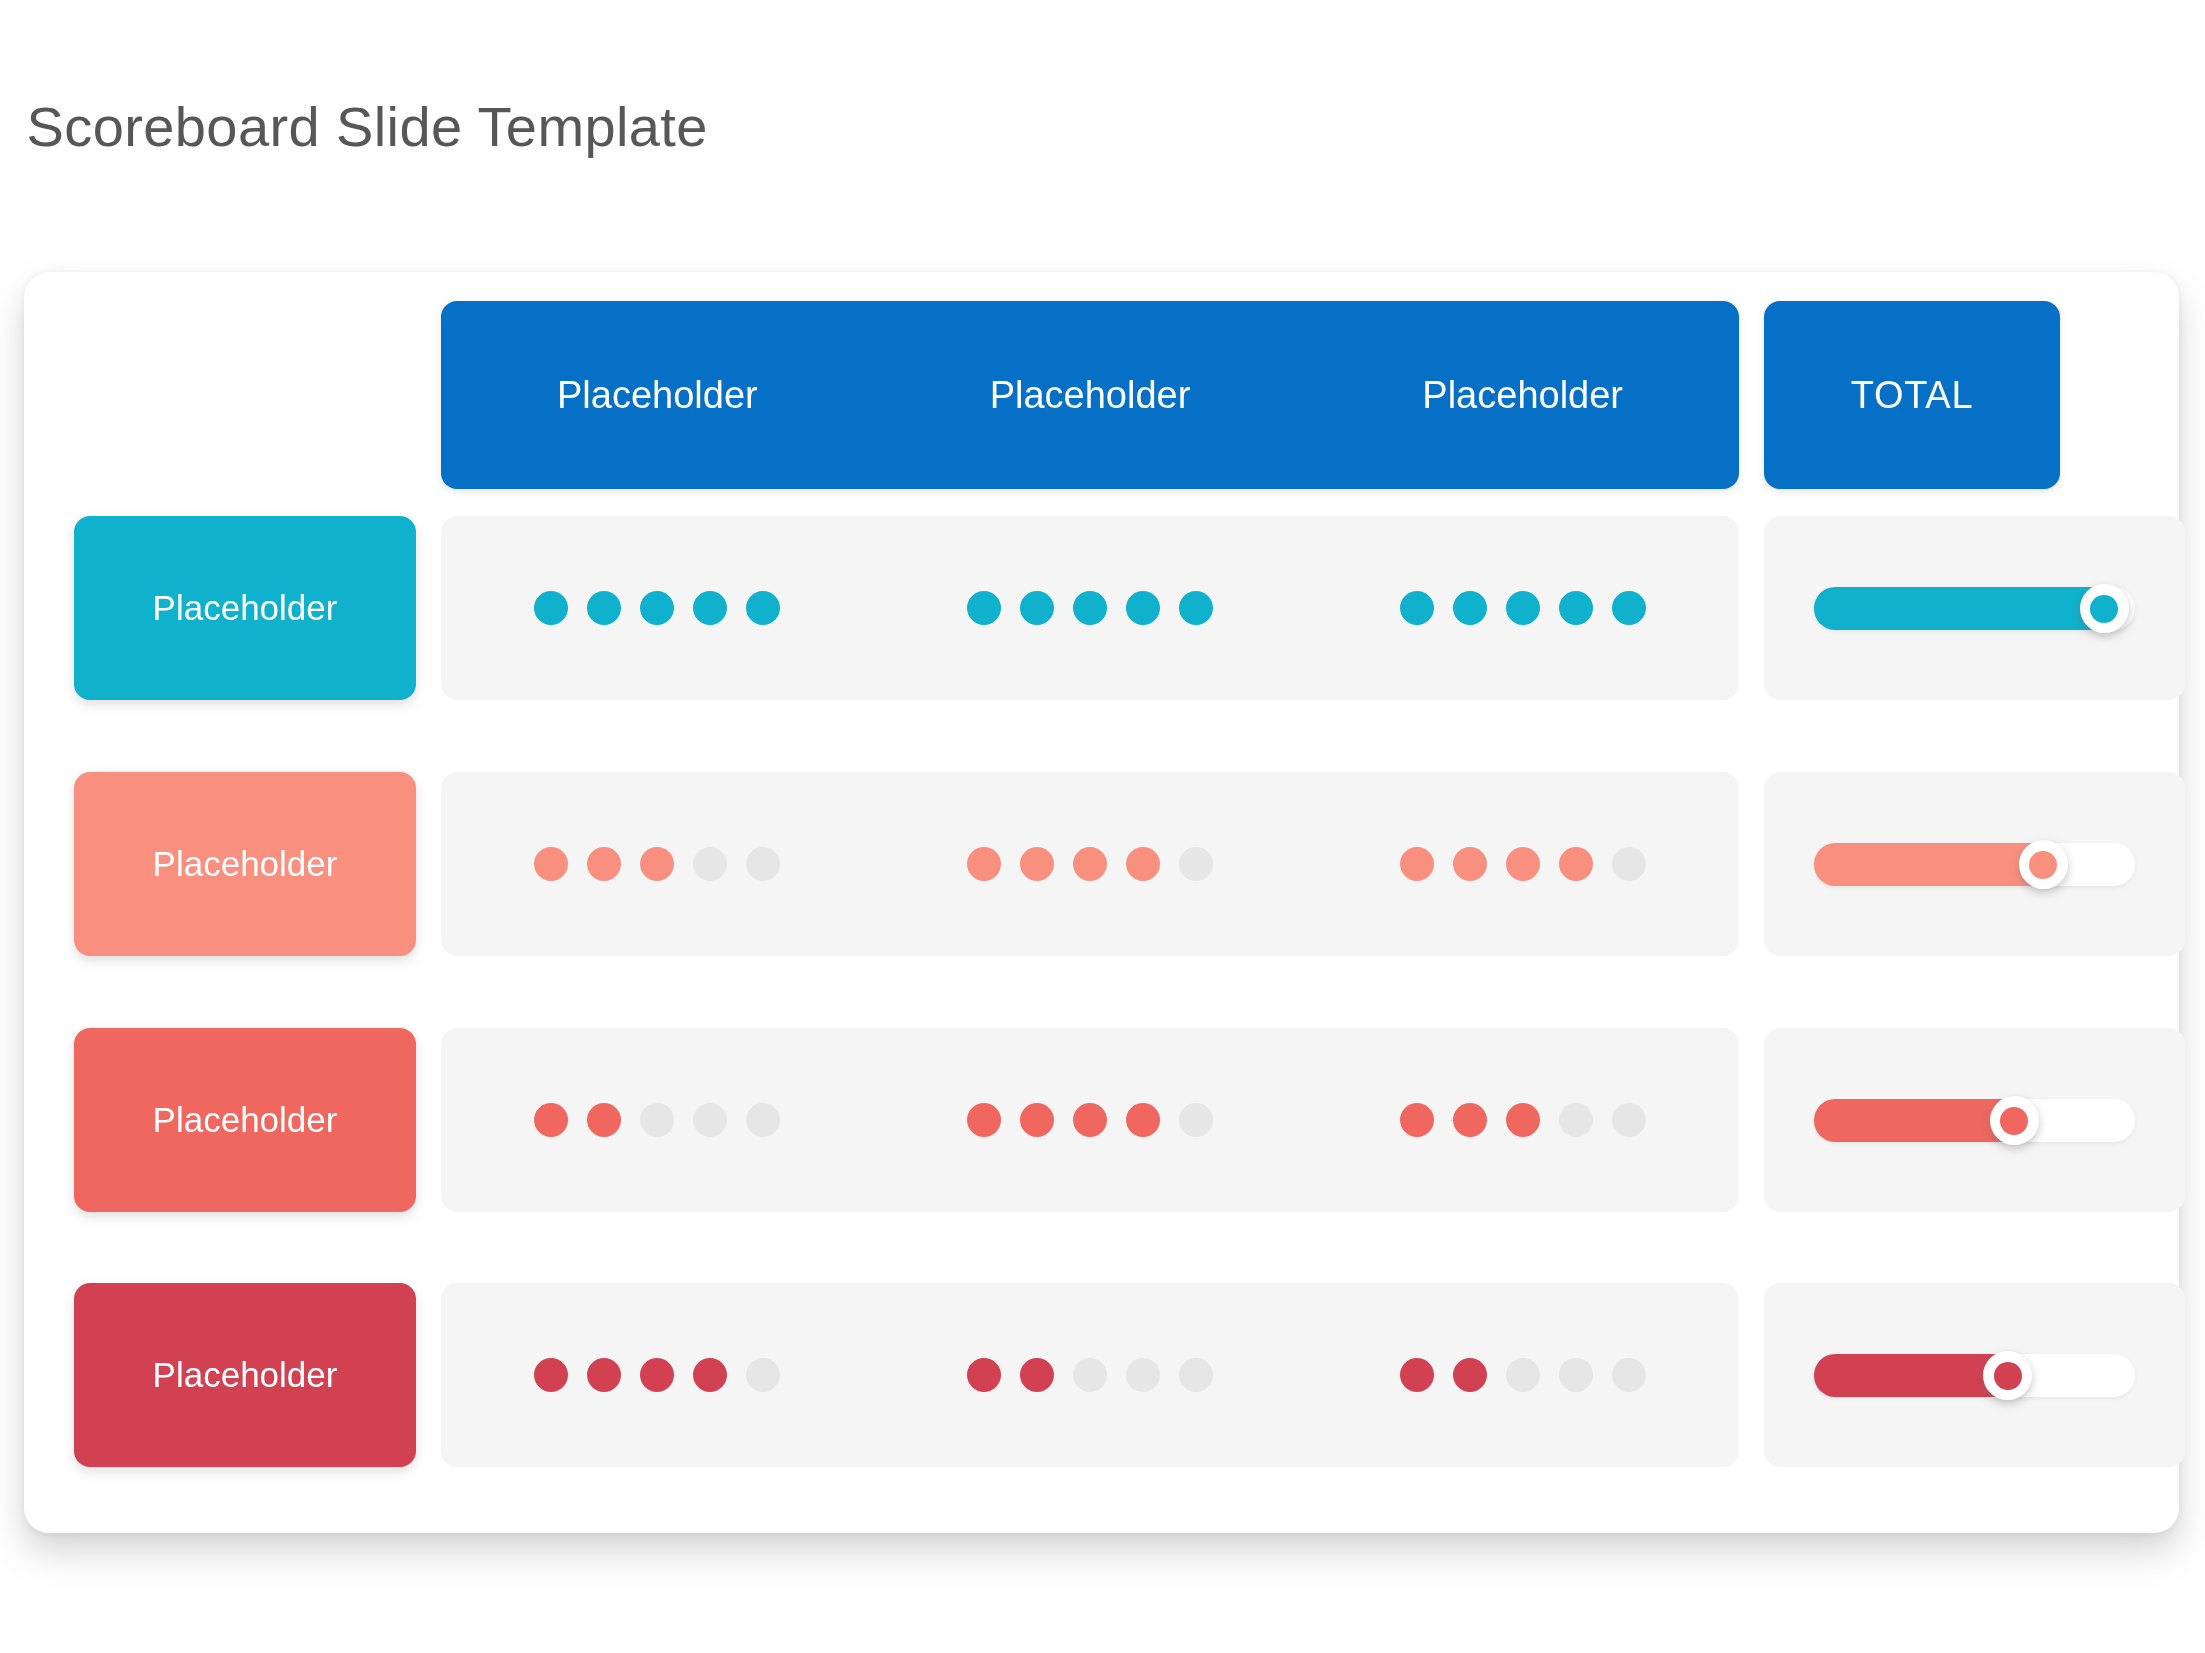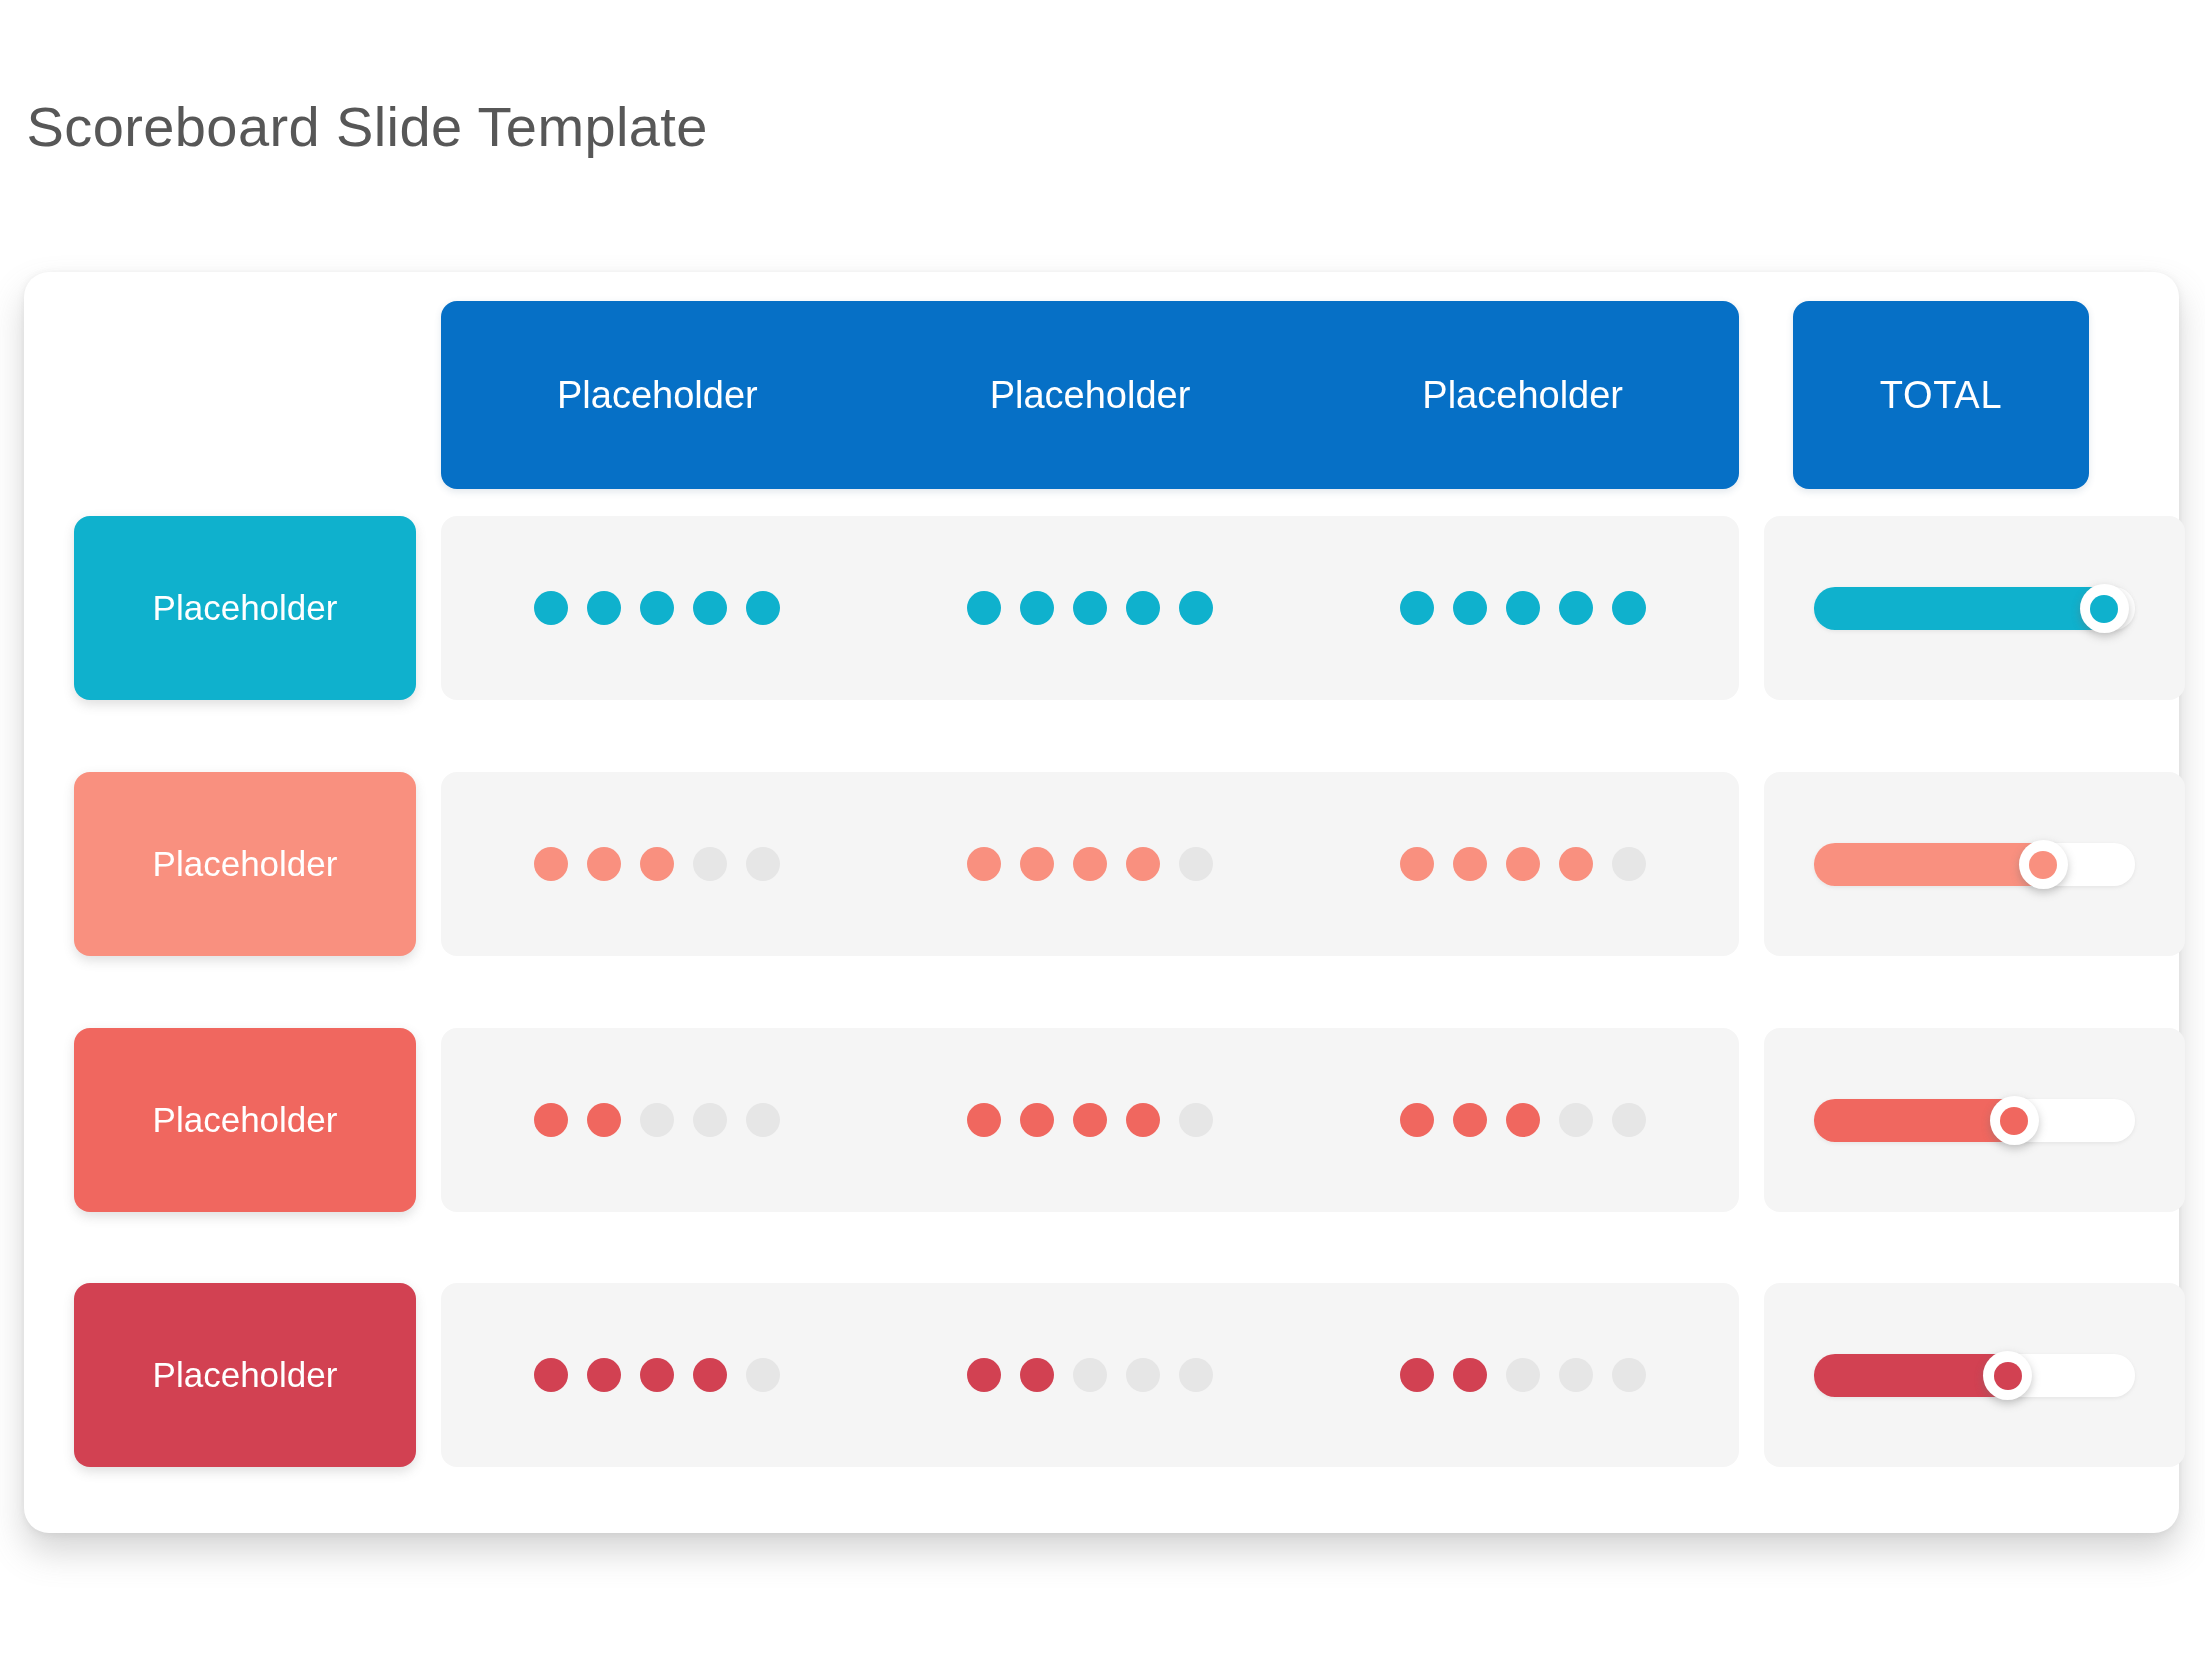--- a/index.html
+++ b/index.html
@@ -75,21 +75,20 @@
     background: #0670c6;
     border-radius: 16px;
     display: flex;
     align-items: center;
     justify-content: center;
     color: #ffffff;
     font-size: 38px;
     font-weight: 400;
     letter-spacing: 0.7px;
     box-shadow: 0 2.9px 7.4px rgba(60,90,130,0.14);
-    margin-left: 29px;
   }
 
   
   .data-row {
     position: absolute;
     left: 0;
     width: 2155px;
     height: 184px;
   }
   .row-1 { top: 244px; }

